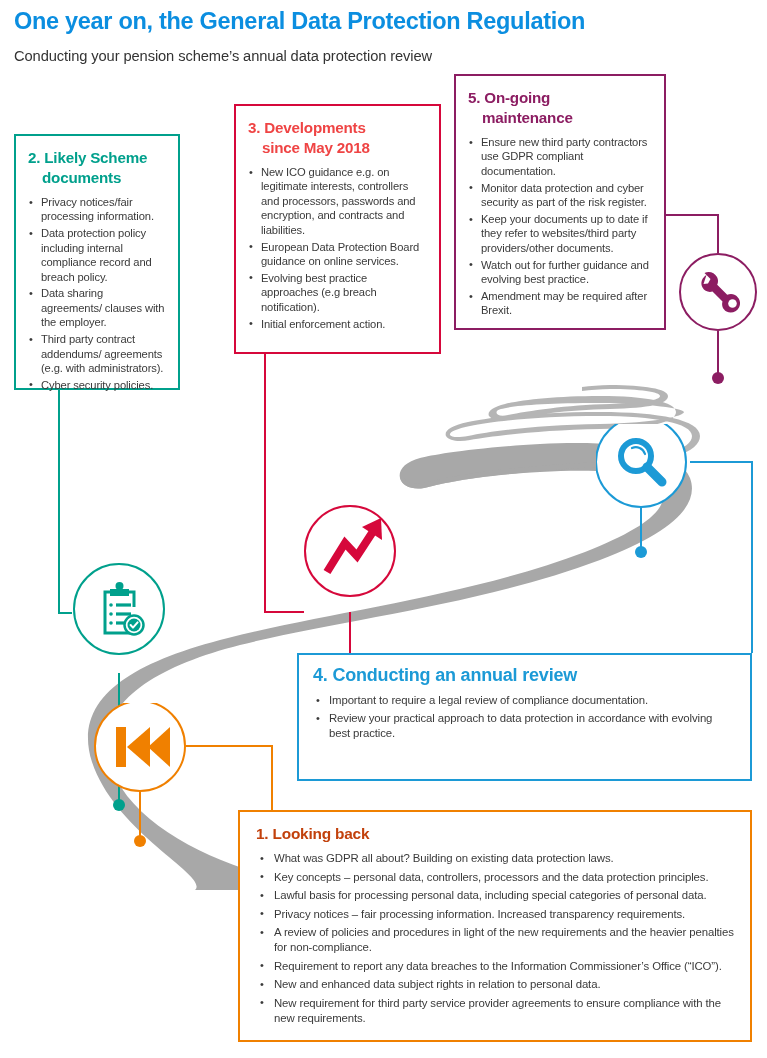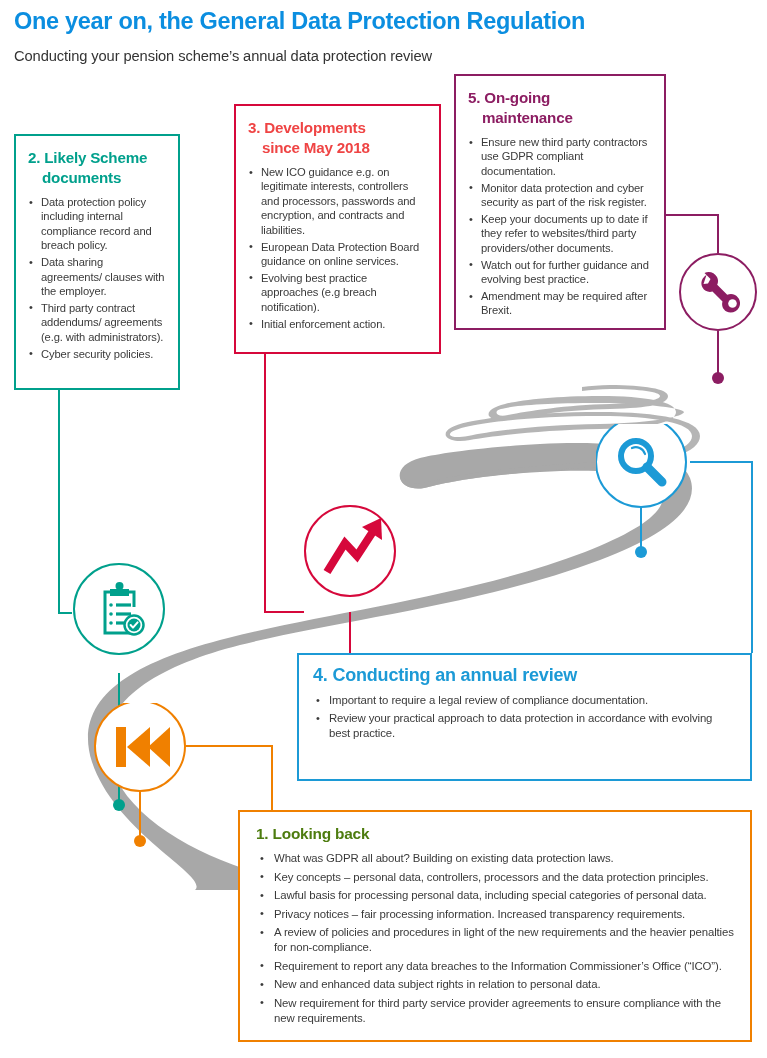--- a/index.html
+++ b/index.html
@@ -53,21 +53,21 @@
   #box2 h3 { color: #00a08c; }
   #box3 { left: 234px; top: 104px; width: 207px; height: 250px; border-color: #d6083b; }
   #box3 h3 { color: #ef4444; }
   #box5 { left: 454px; top: 74px; width: 212px; height: 256px; border-color: #8c1d62; }
   #box5 h3 { color: #8c1d62; }
   #box4 { left: 297px; top: 653px; width: 455px; height: 128px; border-color: #1c9ad6; padding: 8px 14px 10px 14px; }
   #box4 h3 { color: #1c9ad6; font-size: 18px; margin-bottom: 8px; }
   #box4 li { font-size: 11.4px; line-height: 15px; padding-left: 16px; margin-bottom: 3px; }
   #box4 li::before { left: 3px; }
   #box1 { left: 238px; top: 810px; width: 514px; height: 232px; border-color: #f08000; padding: 10px 16px 10px 16px; }
-  #box1 h3 { color: #4d7c0f; font-size: 15.4px; }
+  #box1 h3 { color: #c2410c; font-size: 15.4px; }
   #box1 li { font-size: 11.4px; line-height: 15px; padding-left: 18px; margin-bottom: 3.5px; }
   #box1 li::before { left: 4px; }
 
   
   .icon-node { position: absolute; z-index: 5; }
   .icon-node svg { display: block; }
 </style>
 </head>
 <body>
 
@@ -221,20 +221,21 @@
       <path d="M76,24 L76,64 L54,44 Z" fill="#f08000"></path>
     </svg>
   </div>
 
   <div class="box" id="box2">
     <h3>
       <span>2. Likely Scheme</span>
       <span class="l2">documents</span>
     </h3>
     <ul>
+      <li>Privacy notices/fair processing information.</li>
       <li>Data protection policy including internal compliance record and breach policy.</li>
       <li>Data sharing agreements/ clauses with the employer.</li>
       <li>Third party contract addendums/ agreements (e.g. with administrators).</li>
       <li>Cyber security policies.</li>
     </ul>
   </div>
 
   <div class="box" id="box3">
     <h3>
       <span>3. Developments</span>

